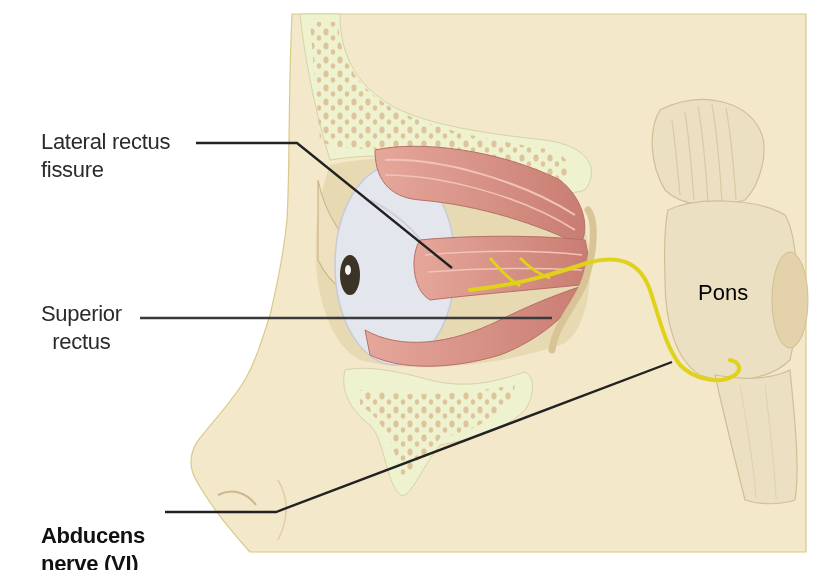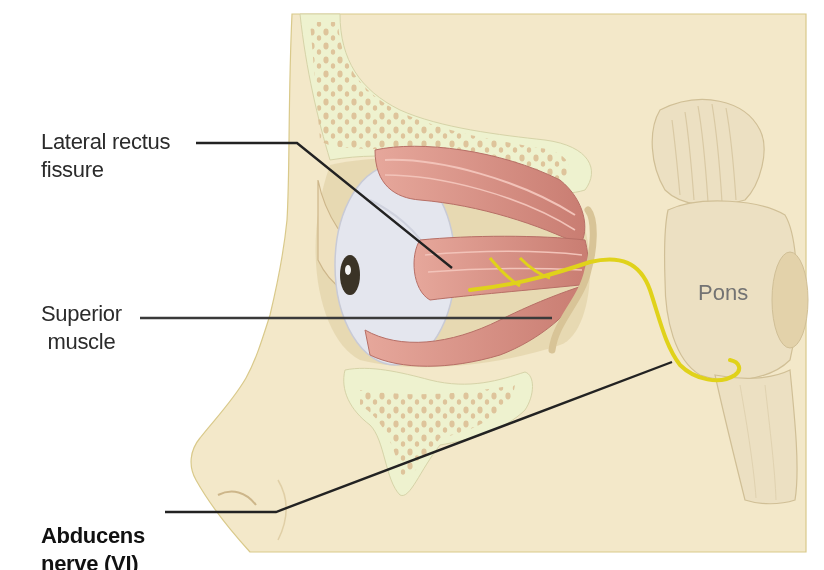--- a/index.html
+++ b/index.html
@@ -2,21 +2,21 @@
 <html><head>
   <meta charset="utf-8">
   <style>
     html, body { margin: 0; padding: 0; background: #ffffff; }
     body { width: 824px; height: 570px; position: relative; overflow: hidden; font-family: "Liberation Sans", sans-serif; }
     .figure { position: absolute; left: 0; top: 0; width: 703px; height: 570px; }
     svg { position: absolute; left: 0; top: 0; }
     .label { position: absolute; color: #2b2b2b; font-size: 22px; line-height: 28px; letter-spacing: -0.3px; }
     .label.bold { font-weight: bold; color: #111; }
     .label span { display: block; }
-    .pons-label { position: absolute; color: #737373; font-size: 22px; }
+    .pons-label { position: absolute; color: #000000; font-size: 22px; }
   </style>
 </head>
 <body>
 
 <div class="figure">
   <svg width="824" height="570" viewBox="0 0 824 570">
     <defs>
       <pattern id="pores" width="14" height="14" patternUnits="userSpaceOnUse">
         <ellipse cx="4" cy="4" rx="2.6" ry="3.4" fill="#dcbf95"></ellipse>
         <ellipse cx="11" cy="10" rx="2.2" ry="2.8" fill="#dcbf95"></ellipse>
@@ -85,21 +85,21 @@
     <polyline points="165,512 276,512 672,362" fill="none" stroke="#222" stroke-width="2.4"></polyline>
   </svg>
 
   <div class="label" style="left:41px;top:128px;">
     <span>Lateral rectus</span>
     <span>fissure</span>
   </div>
 
   <div class="label" style="left:41px;top:300px;text-align:center;">
     <span>Superior</span>
-    <span>muscle</span>
+    <span>rectus</span>
   </div>
 
   <div class="label bold" style="left:41px;top:522px;">
     <span>Abducens</span>
     <span>nerve (VI)</span>
   </div>
 
   <div class="pons-label" style="left:698px;top:280px;">Pons</div>
 </div>
 

